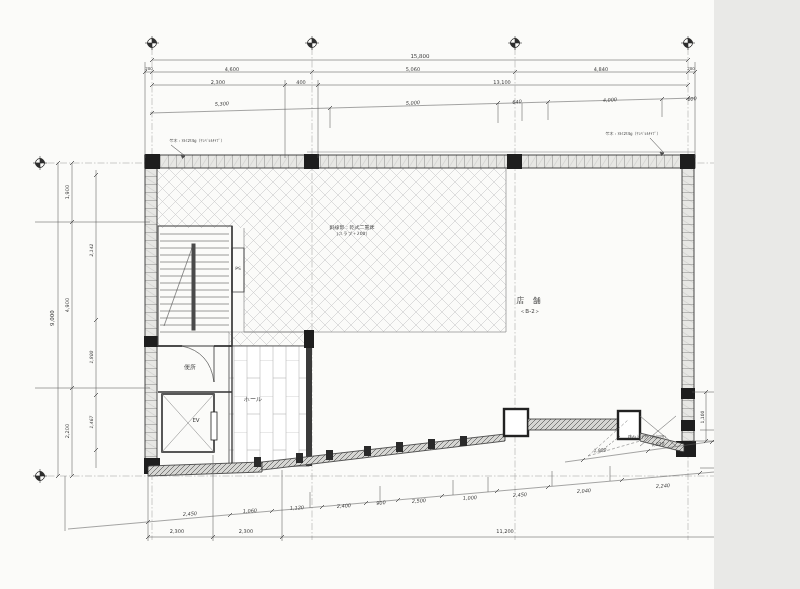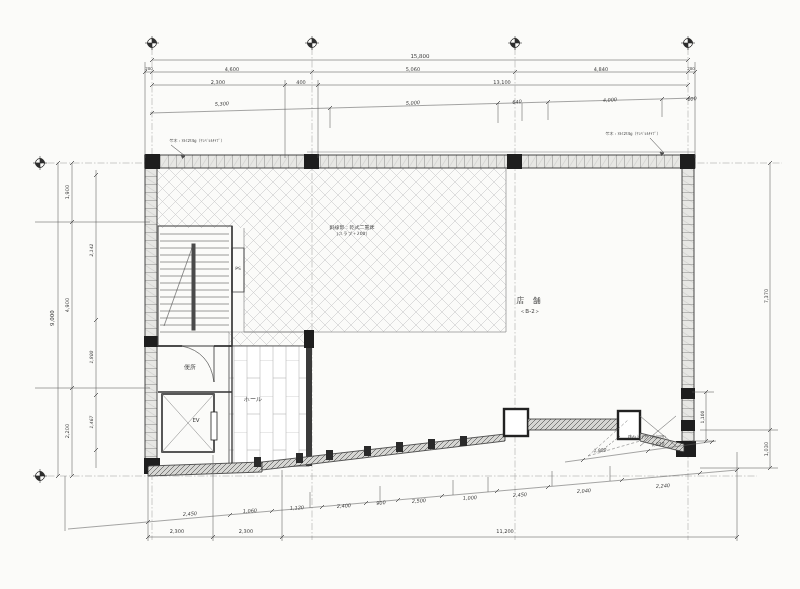--- a/index.html
+++ b/index.html
@@ -1,16 +1,16 @@
 <!DOCTYPE html>
 <html><head>
 <meta charset="utf-8">
 <style>
   html,body{margin:0;padding:0;background:#e9e9e7;}
-  #sheet{position:relative;width:800px;height:589px;background:#fbfbf9;overflow:hidden;
+  #sheet{position:relative;width:714px;height:589px;background:#fbfbf9;overflow:hidden;
          font-family:"DejaVu Sans","Liberation Sans",sans-serif;color:#3a3a3a;}
   #linework{position:absolute;left:0;top:0;}
   .lab{position:absolute;white-space:nowrap;line-height:1;color:#3c3c3c;}
   .ctr{transform:translate(-50%,-50%);}
   .rot{transform:translate(-50%,-50%) rotate(-90deg);}
   .sl{transform:translate(-50%,-50%) rotate(-5deg);font-style:italic;}
   .it{font-style:italic;}
 </style>
 </head>
 <body>

